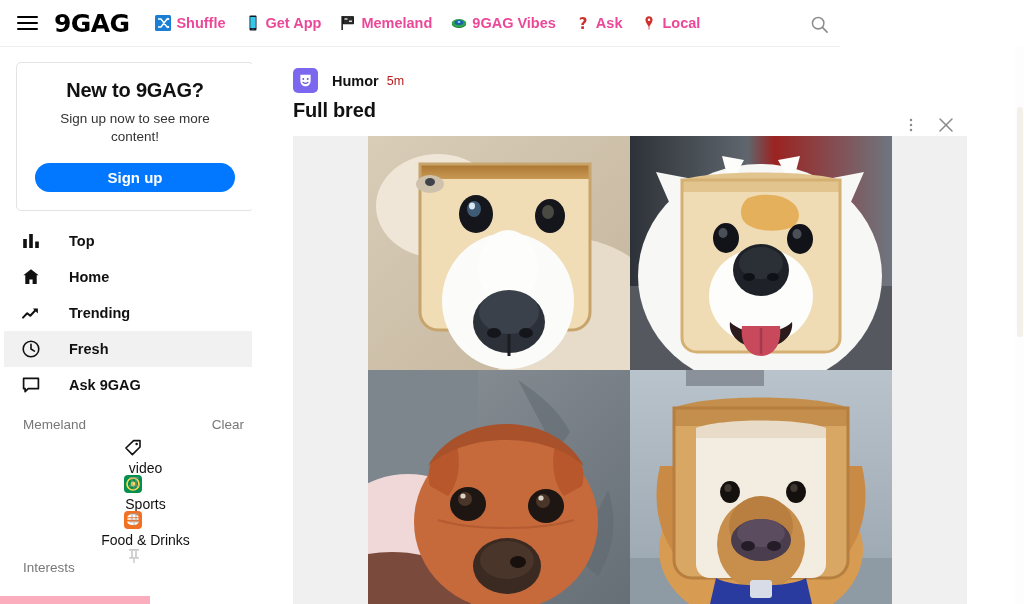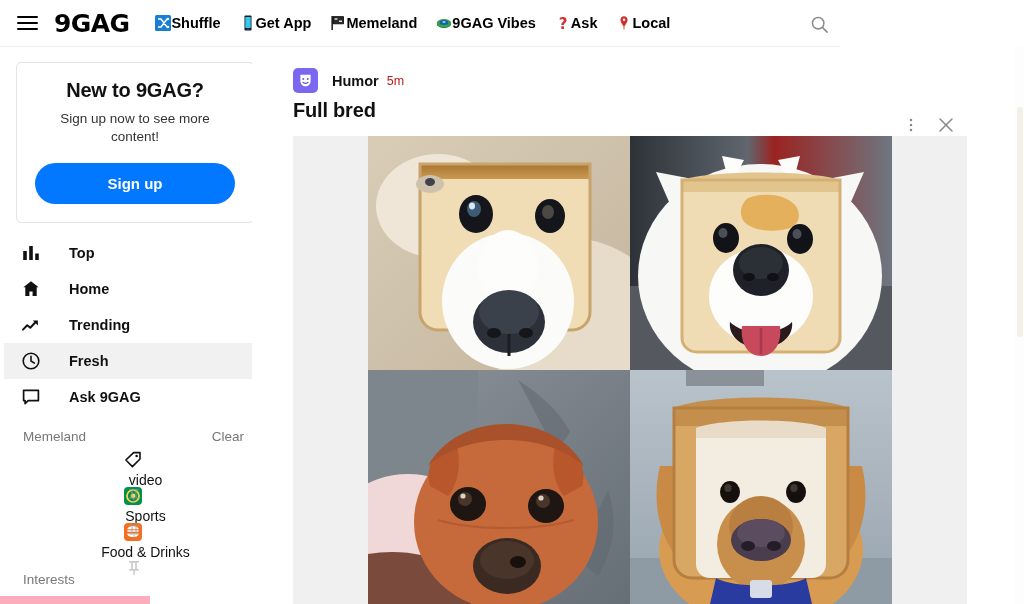--- a/index.html
+++ b/index.html
@@ -26,22 +26,22 @@
     gap: 4px; cursor: pointer; margin-left: 7px;
   }
   #hamburger span { display: block; width: 21px; height: 2px; background: #000; border-radius: 1px; }
   #logo {
     font-size: 25px; font-weight: bold; letter-spacing: -0.6px;
     margin-left: 7px; color: #000; cursor: pointer;
     font-family: "DejaVu Sans", sans-serif;
   }
   #mainnav { display: flex; align-items: center; margin-left: 26px; gap: 19px; }
   .navitem {
-    display: flex; align-items: center; 
-    font-size: 14.5px; font-weight: bold; color: #000000;
+    display: flex; align-items: center; gap: 5px;
+    font-size: 14.5px; font-weight: bold; color: #ec4899;
     cursor: pointer; white-space: nowrap;
   }
   .navicon { width: 16px; height: 16px; display: block; flex: 0 0 auto; }
 
   #search-btn {
     position: absolute; right: 6px; top: 9px;
     width: 30px; height: 30px; cursor: pointer;
     display: flex; align-items: center; justify-content: center;
   }
 
@@ -56,21 +56,21 @@
     border: 1px solid #e3e3e3; border-radius: 5px;
     padding: 16px 18px 18px 18px;
     text-align: center; background: #fff;
   }
   #signup-title { font-size: 20px; font-weight: bold; color: #111; letter-spacing: -0.2px; }
   #signup-sub {
     font-size: 13.5px; color: #333; margin-top: 8px;
     line-height: 1.35; padding: 0 4px;
   }
   #signup-btn {
-    margin-top: 17px; width: 100%; height: 41px;
+    margin-top: 17px; width: 100%; height: 29px;
     background: #0277ff; color: #fff;
     border: none; border-radius: 21px;
     font-size: 15px; font-weight: bold; cursor: pointer;
     font-family: "Liberation Sans", sans-serif;
   }
 
   #navlist { margin-top: 12px; }
   .navrow {
     display: flex; align-items: center;
     height: 36px; padding-left: 17px; cursor: pointer;

